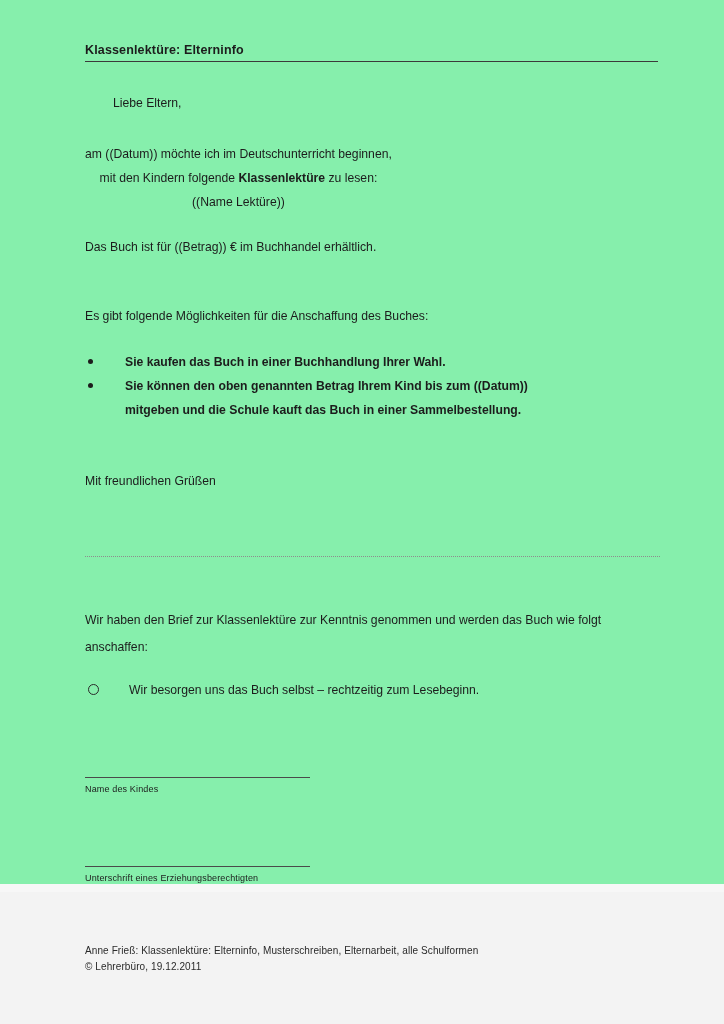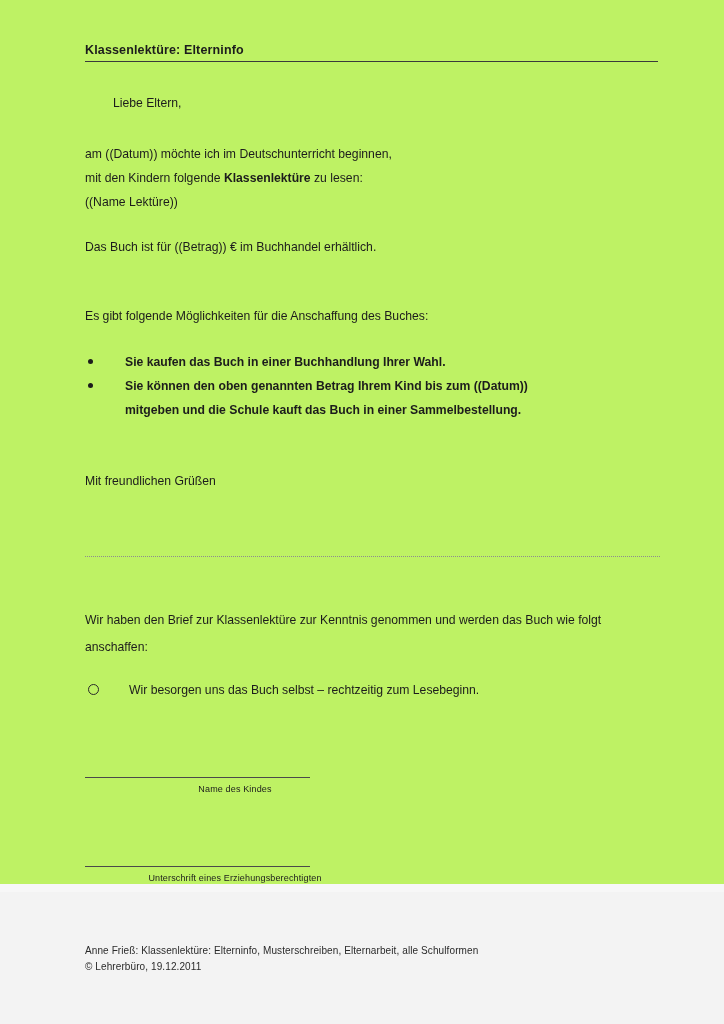--- a/index.html
+++ b/index.html
@@ -15,21 +15,21 @@
     overflow: hidden;
     position: relative;
   }
 
   .page {
     position: absolute;
     left: 0;
     top: 0;
     width: 724px;
     height: 892px;
-    background: #bef264;
+    background: #86efac;
   }
 
   .bottom-strip {
     position: absolute;
     left: 0;
     bottom: 0;
     width: 724px;
     height: 8px;
     background: #f7f7f7;
   }
@@ -69,20 +69,21 @@
     font-weight: normal;
     padding-left: 28px;
   }
 
   .para {
     position: absolute;
     left: 0;
     font-size: 12.2px;
     line-height: 24px;
     white-space: nowrap;
+    text-align: center;
   }
   .para b { font-weight: bold; }
 
   .p-intro   { top: 142px; }
   .p-price   { top: 235px; }
   .p-options { top: 304px; }
   .p-regards { top: 469px; }
 
   
   .bullets {
@@ -166,21 +167,20 @@
     width: 225px;
     height: 0;
     border-top: 1.2px solid #4a4a4a;
   }
   .sig-label {
     margin-top: 6px;
     font-size: 9px;
     color: #1c1c1c;
     letter-spacing: 0.15px;
     white-space: nowrap;
-    text-align: center;
   }
   .sig-1 { top: 777px; }
   .sig-2 { top: 866px; }
 
   
   .footer {
     position: absolute;
     left: 0;
     top: 943px;
     font-size: 10px;

